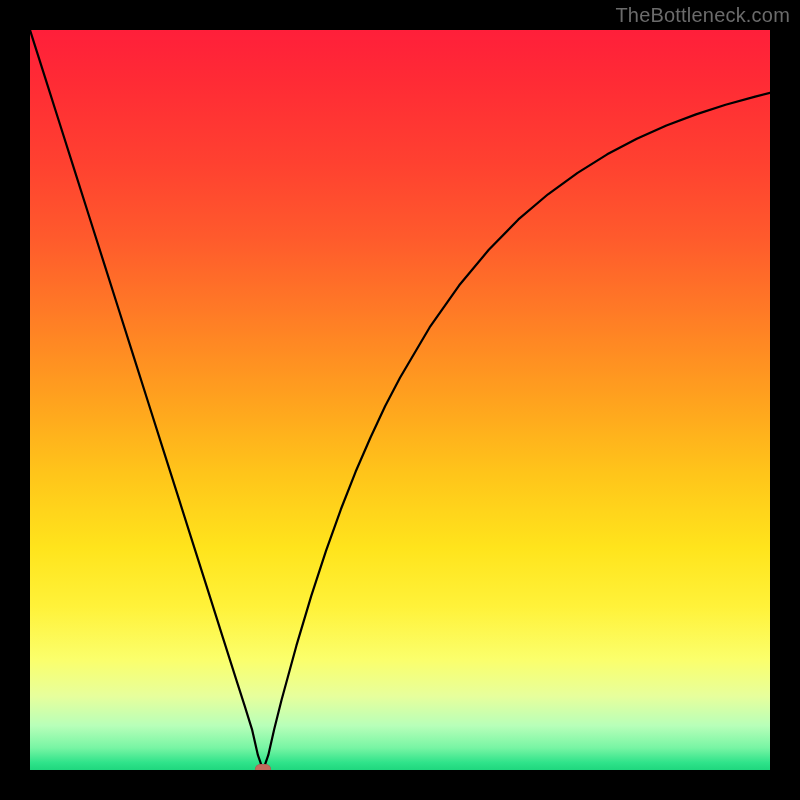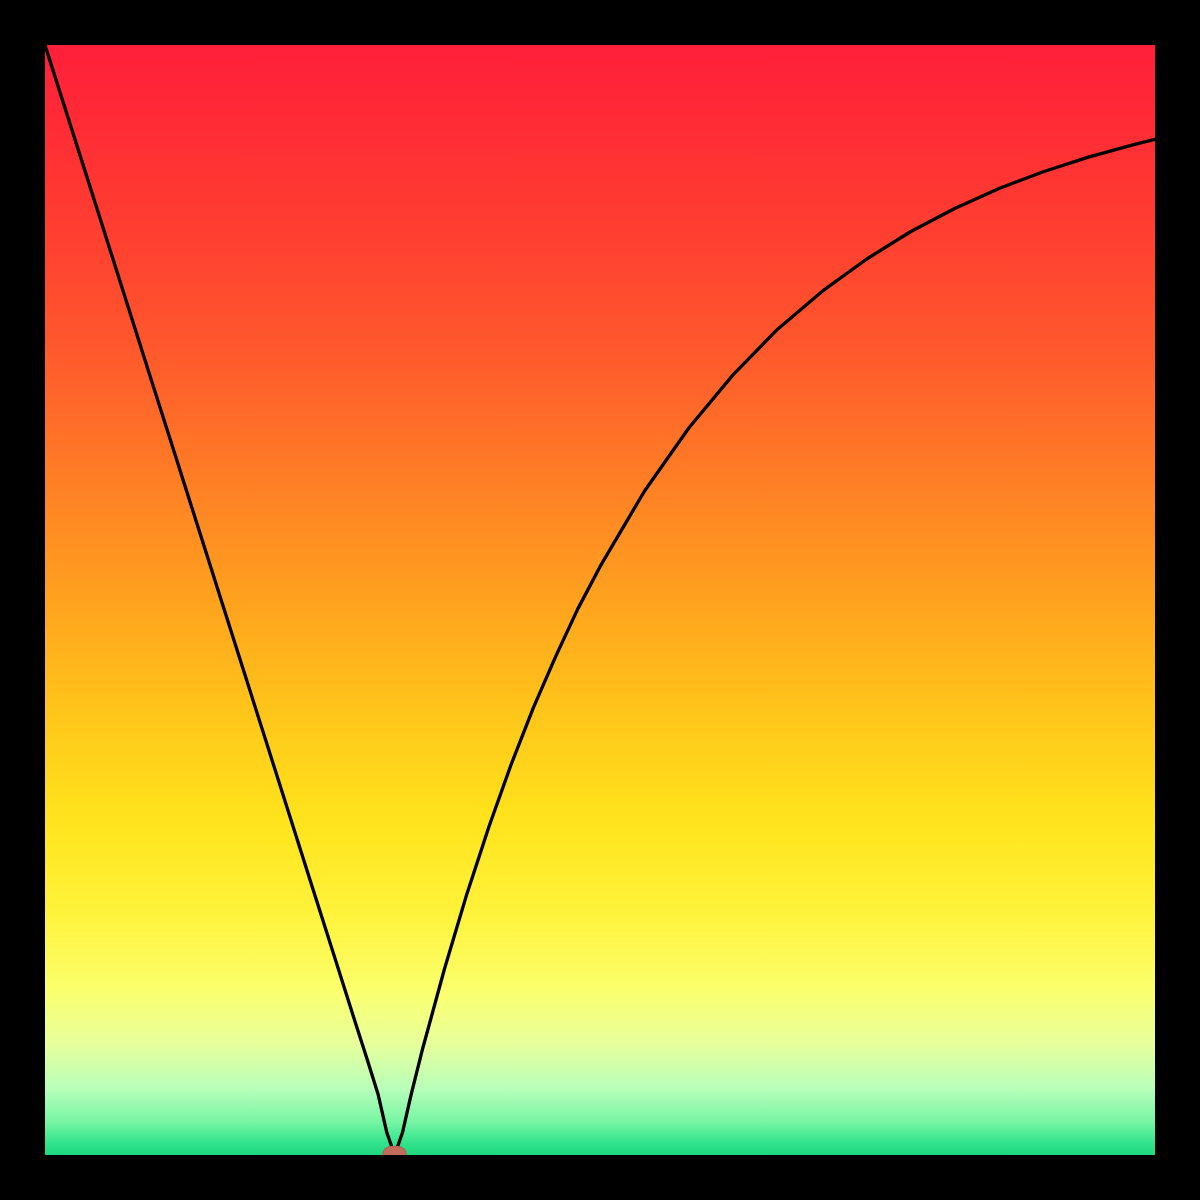--- a/index.html
+++ b/index.html
@@ -70,20 +70,21 @@
   svg.curve {
     position: absolute;
     inset: 0;
     z-index: 2;
   }
 </style>
 </head>
 <body>
 
 <div class="stage">
+  <div class="watermark">TheBottleneck.com</div>
 
   <div class="plot">
     <div class="gradient"></div>
     <svg class="curve" viewBox="0 0 740 740" preserveAspectRatio="none">
       <path id="curve-path" d="M0.00 0.00 L14.80 46.62 L29.60 93.24 L44.40 139.86 L59.20 186.48 L74.00 233.10 L88.80 279.72 L103.60 326.34 L118.40 372.96 L133.20 419.58 L148.00 466.20 L162.80 512.82 L177.60 559.44 L192.40 606.06 L207.20 652.68 L214.60 675.62 L222.00 699.30 L227.92 725.20 L233.10 740.00 L238.28 725.20 L244.20 699.30 L251.60 669.70 L266.40 615.68 L281.20 566.10 L296.00 520.96 L310.80 479.52 L325.60 441.78 L340.40 407.74 L355.20 375.92 L370.00 347.80 L399.60 297.48 L429.20 255.30 L458.80 219.78 L488.40 189.44 L518.00 164.28 L547.60 142.82 L577.20 124.32 L606.80 108.78 L636.40 95.46 L666.00 84.36 L695.60 74.74 L725.20 66.60 L740.00 62.90" fill="none" stroke="#000000" stroke-width="2.2" stroke-linejoin="round" stroke-linecap="round"></path>
     </svg>
     <div class="dot" id="min-dot" style="left: 233.1px; top: 740px; background: rgb(195, 107, 92);"></div>
   </div>
 </div>
 

